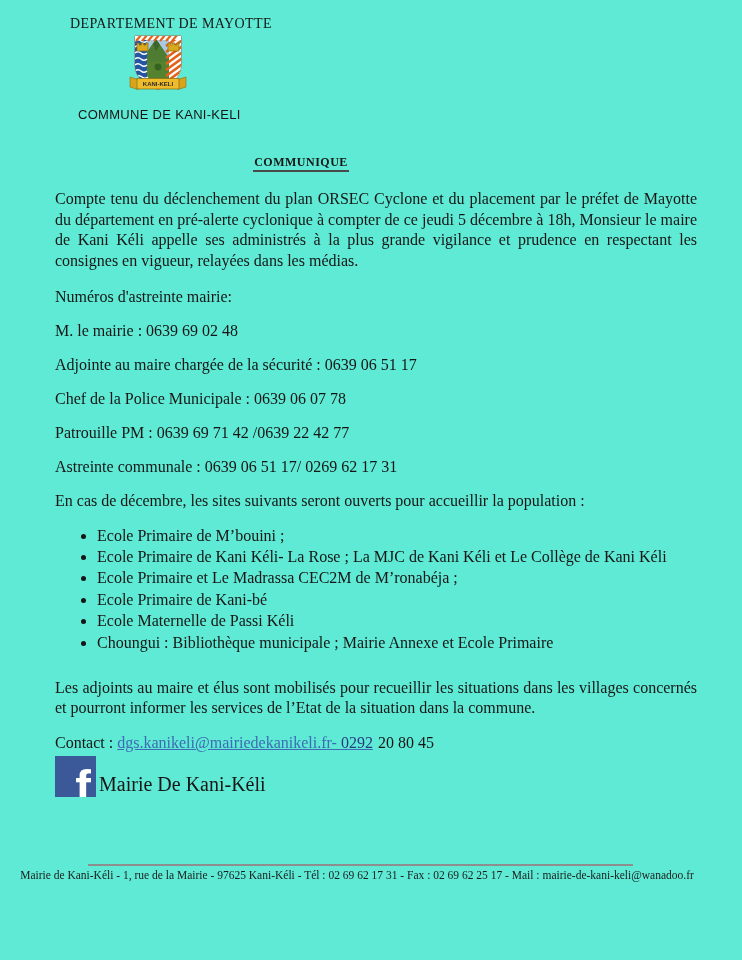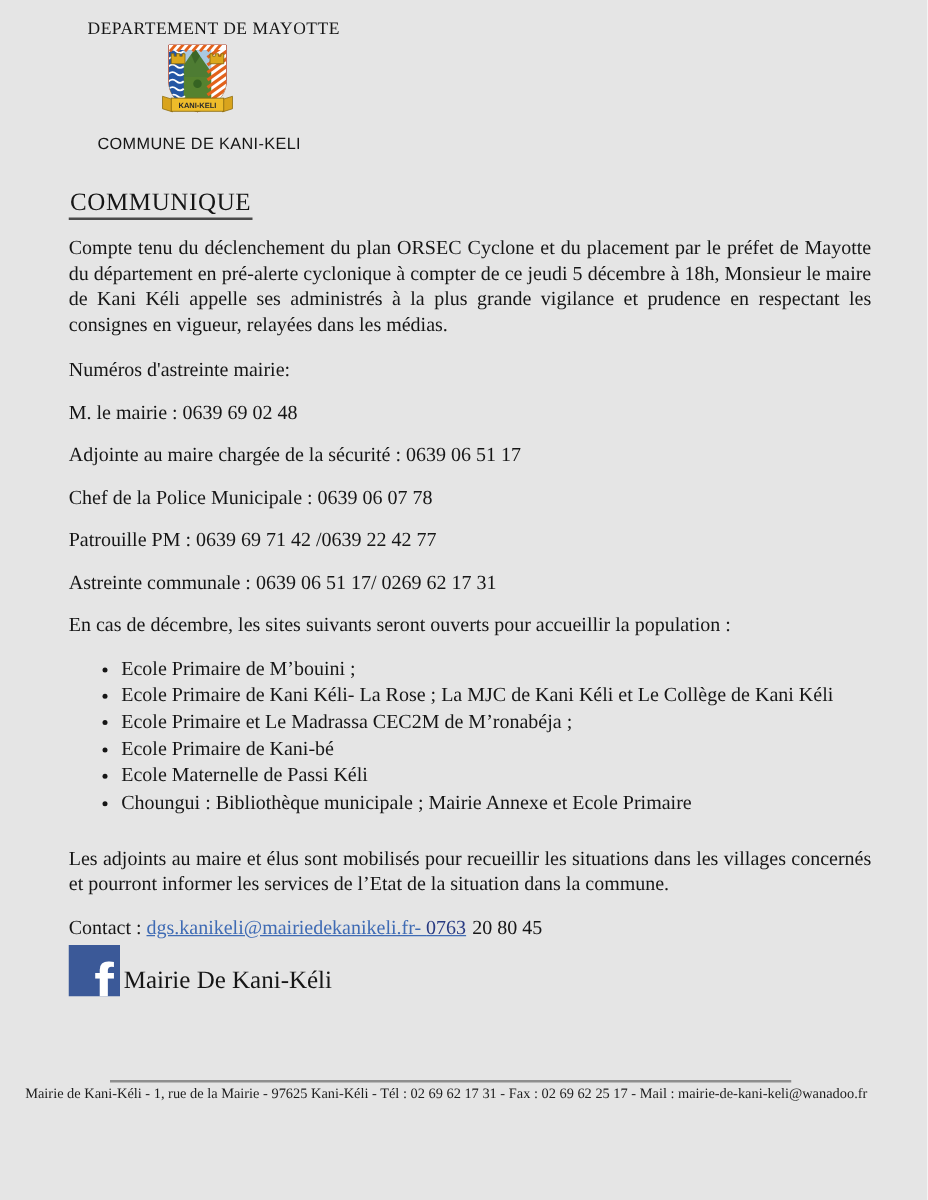--- a/index.html
+++ b/index.html
@@ -1,36 +1,36 @@
 <!DOCTYPE html>
 <html><head>
 <meta charset="utf-8">
 <style>
   html,body { margin:0; padding:0; background:#ffffff; }
   .page {
     position:relative;
     width:742px; height:960px;
-    background:#e5e5e5;
+    background:#5eead4;
     overflow:hidden;
     font-family:"Liberation Serif","DejaVu Serif",serif;
     color:#161616;
     font-size:16px;
   }
   .dept-title {
     position:absolute; top:16px; left:70px;
     font-size:14px; letter-spacing:0.4px; white-space:nowrap;
   }
   .logo { position:absolute; top:32px; left:126px; }
   .commune-title {
     position:absolute; top:107px; left:78px;
     font-family:"Liberation Sans","DejaVu Sans",sans-serif;
     font-weight:400; font-size:13px; letter-spacing:0.3px; white-space:nowrap;
   }
   .body-col { position:absolute; top:152px; left:55px; width:642px; }
-  .doc-title { width:492px; text-align:left; font-weight:400; font-size:20px; line-height:20px; }
+  .doc-title { width:492px; text-align:center; font-weight:700; font-size:12px; line-height:20px; }
   .doc-title span { border-bottom:2px solid #4a4a4a; padding:0 1px 1px; letter-spacing:0.5px; }
   p { margin:0; }
   .p-intro   { margin-top:17px; text-align:justify; line-height:20.5px; }
   .p-head    { margin-top:16px;  line-height:20.5px; }
   .p-line    { margin-top:13.5px; line-height:20.5px; }
   ul.sites   { margin:13px 0 0 0; padding-left:42px; }
   ul.sites li { line-height:21.4px; }
   .p-closing { margin-top:25px; text-align:justify; line-height:20.5px; }
   .p-contact { margin-top:13px; line-height:21px; }
   .contact-label { margin-right:4px; }
@@ -154,21 +154,21 @@
       <li>Ecole Primaire de Kani Kéli- La Rose ; La MJC de Kani Kéli et Le Collège de Kani Kéli</li>
       <li>Ecole Primaire et Le Madrassa CEC2M de M’ronabéja ;</li>
       <li>Ecole Primaire de Kani-bé</li>
       <li>Ecole Maternelle de Passi Kéli</li>
       <li>Choungui : Bibliothèque municipale ; Mairie Annexe et Ecole Primaire</li>
     </ul>
 
     <p class="p-closing">Les adjoints au maire et élus sont mobilisés pour recueillir les situations dans les villages concernés et pourront informer les services de l’Etat de la situation dans la commune.</p>
 
     <p class="p-contact">
-      <span class="contact-label">Contact :</span><a class="contact-link"><span>dgs.kanikeli@mairiedekanikeli.fr- </span><span class="num">0763</span></a><span class="contact-rest">20 80 45</span>
+      <span class="contact-label">Contact :</span><a class="contact-link"><span>dgs.kanikeli@mairiedekanikeli.fr- </span><span class="num">0292</span></a><span class="contact-rest">20 80 45</span>
     </p>
 
     <div class="fb-row">
       <div class="fb-icon">
         <span class="f">f</span>
       </div>
       <div class="fb-name">Mairie De Kani-Kéli</div>
     </div>
 
   </div>

